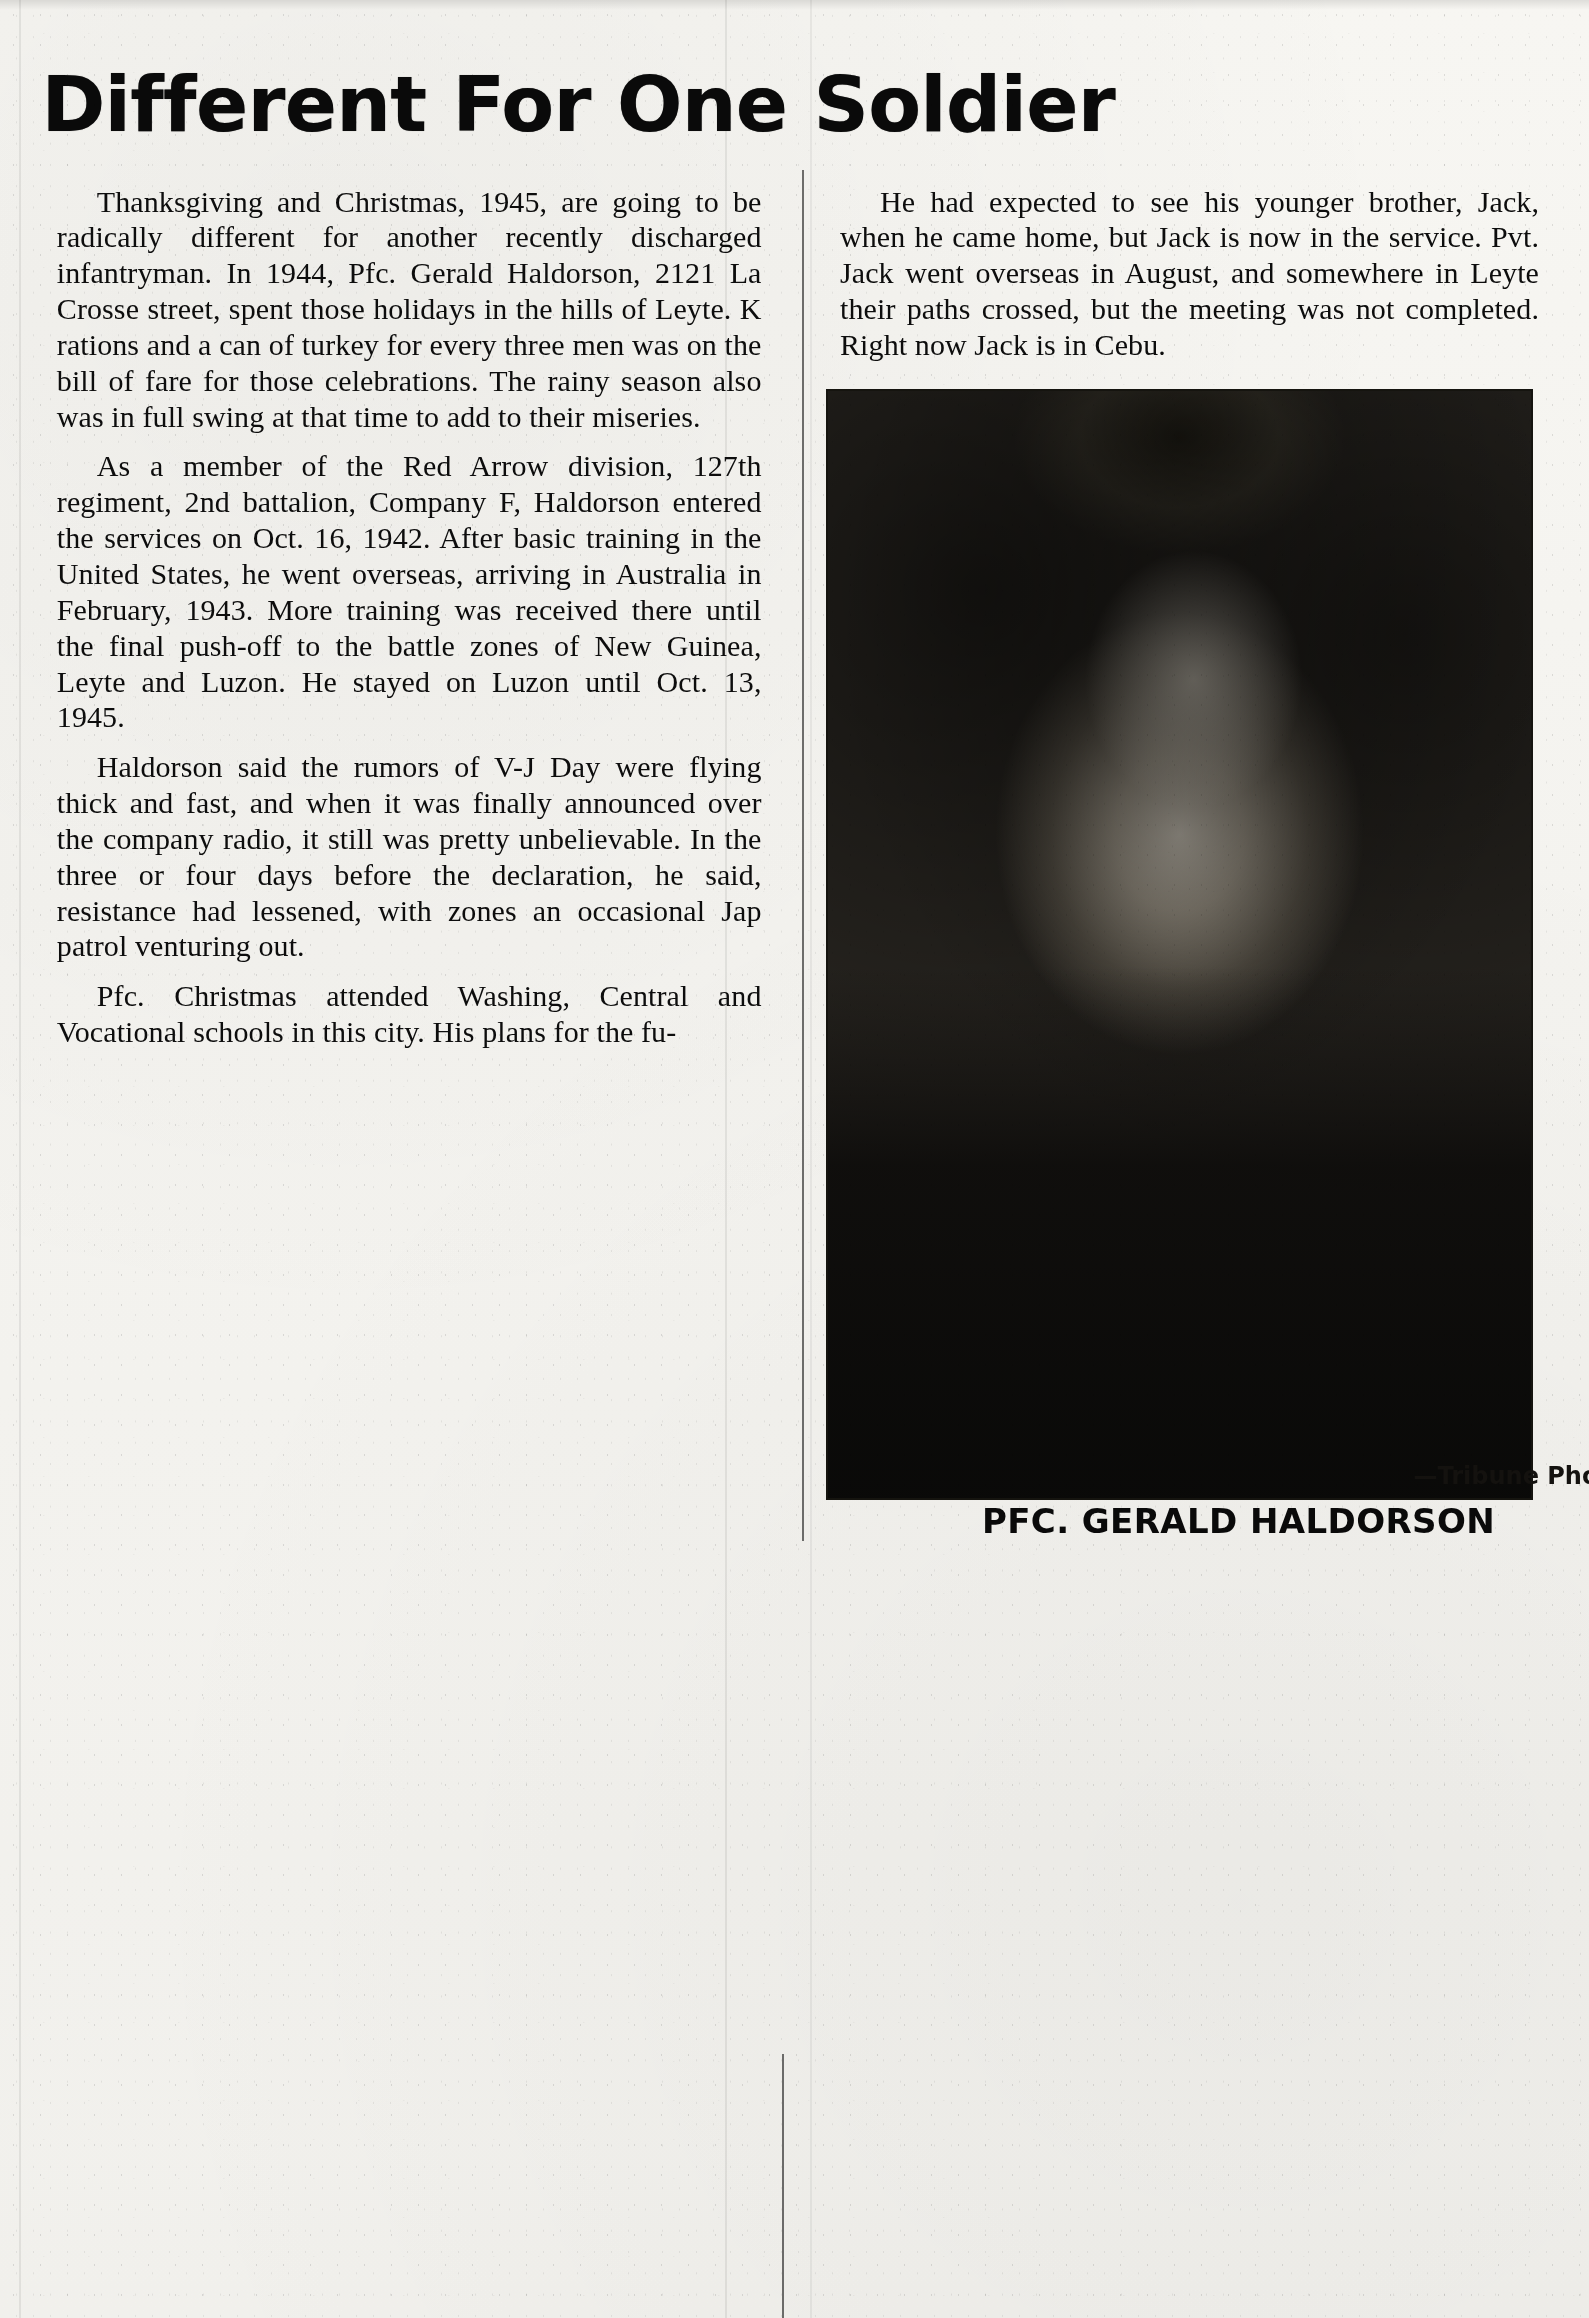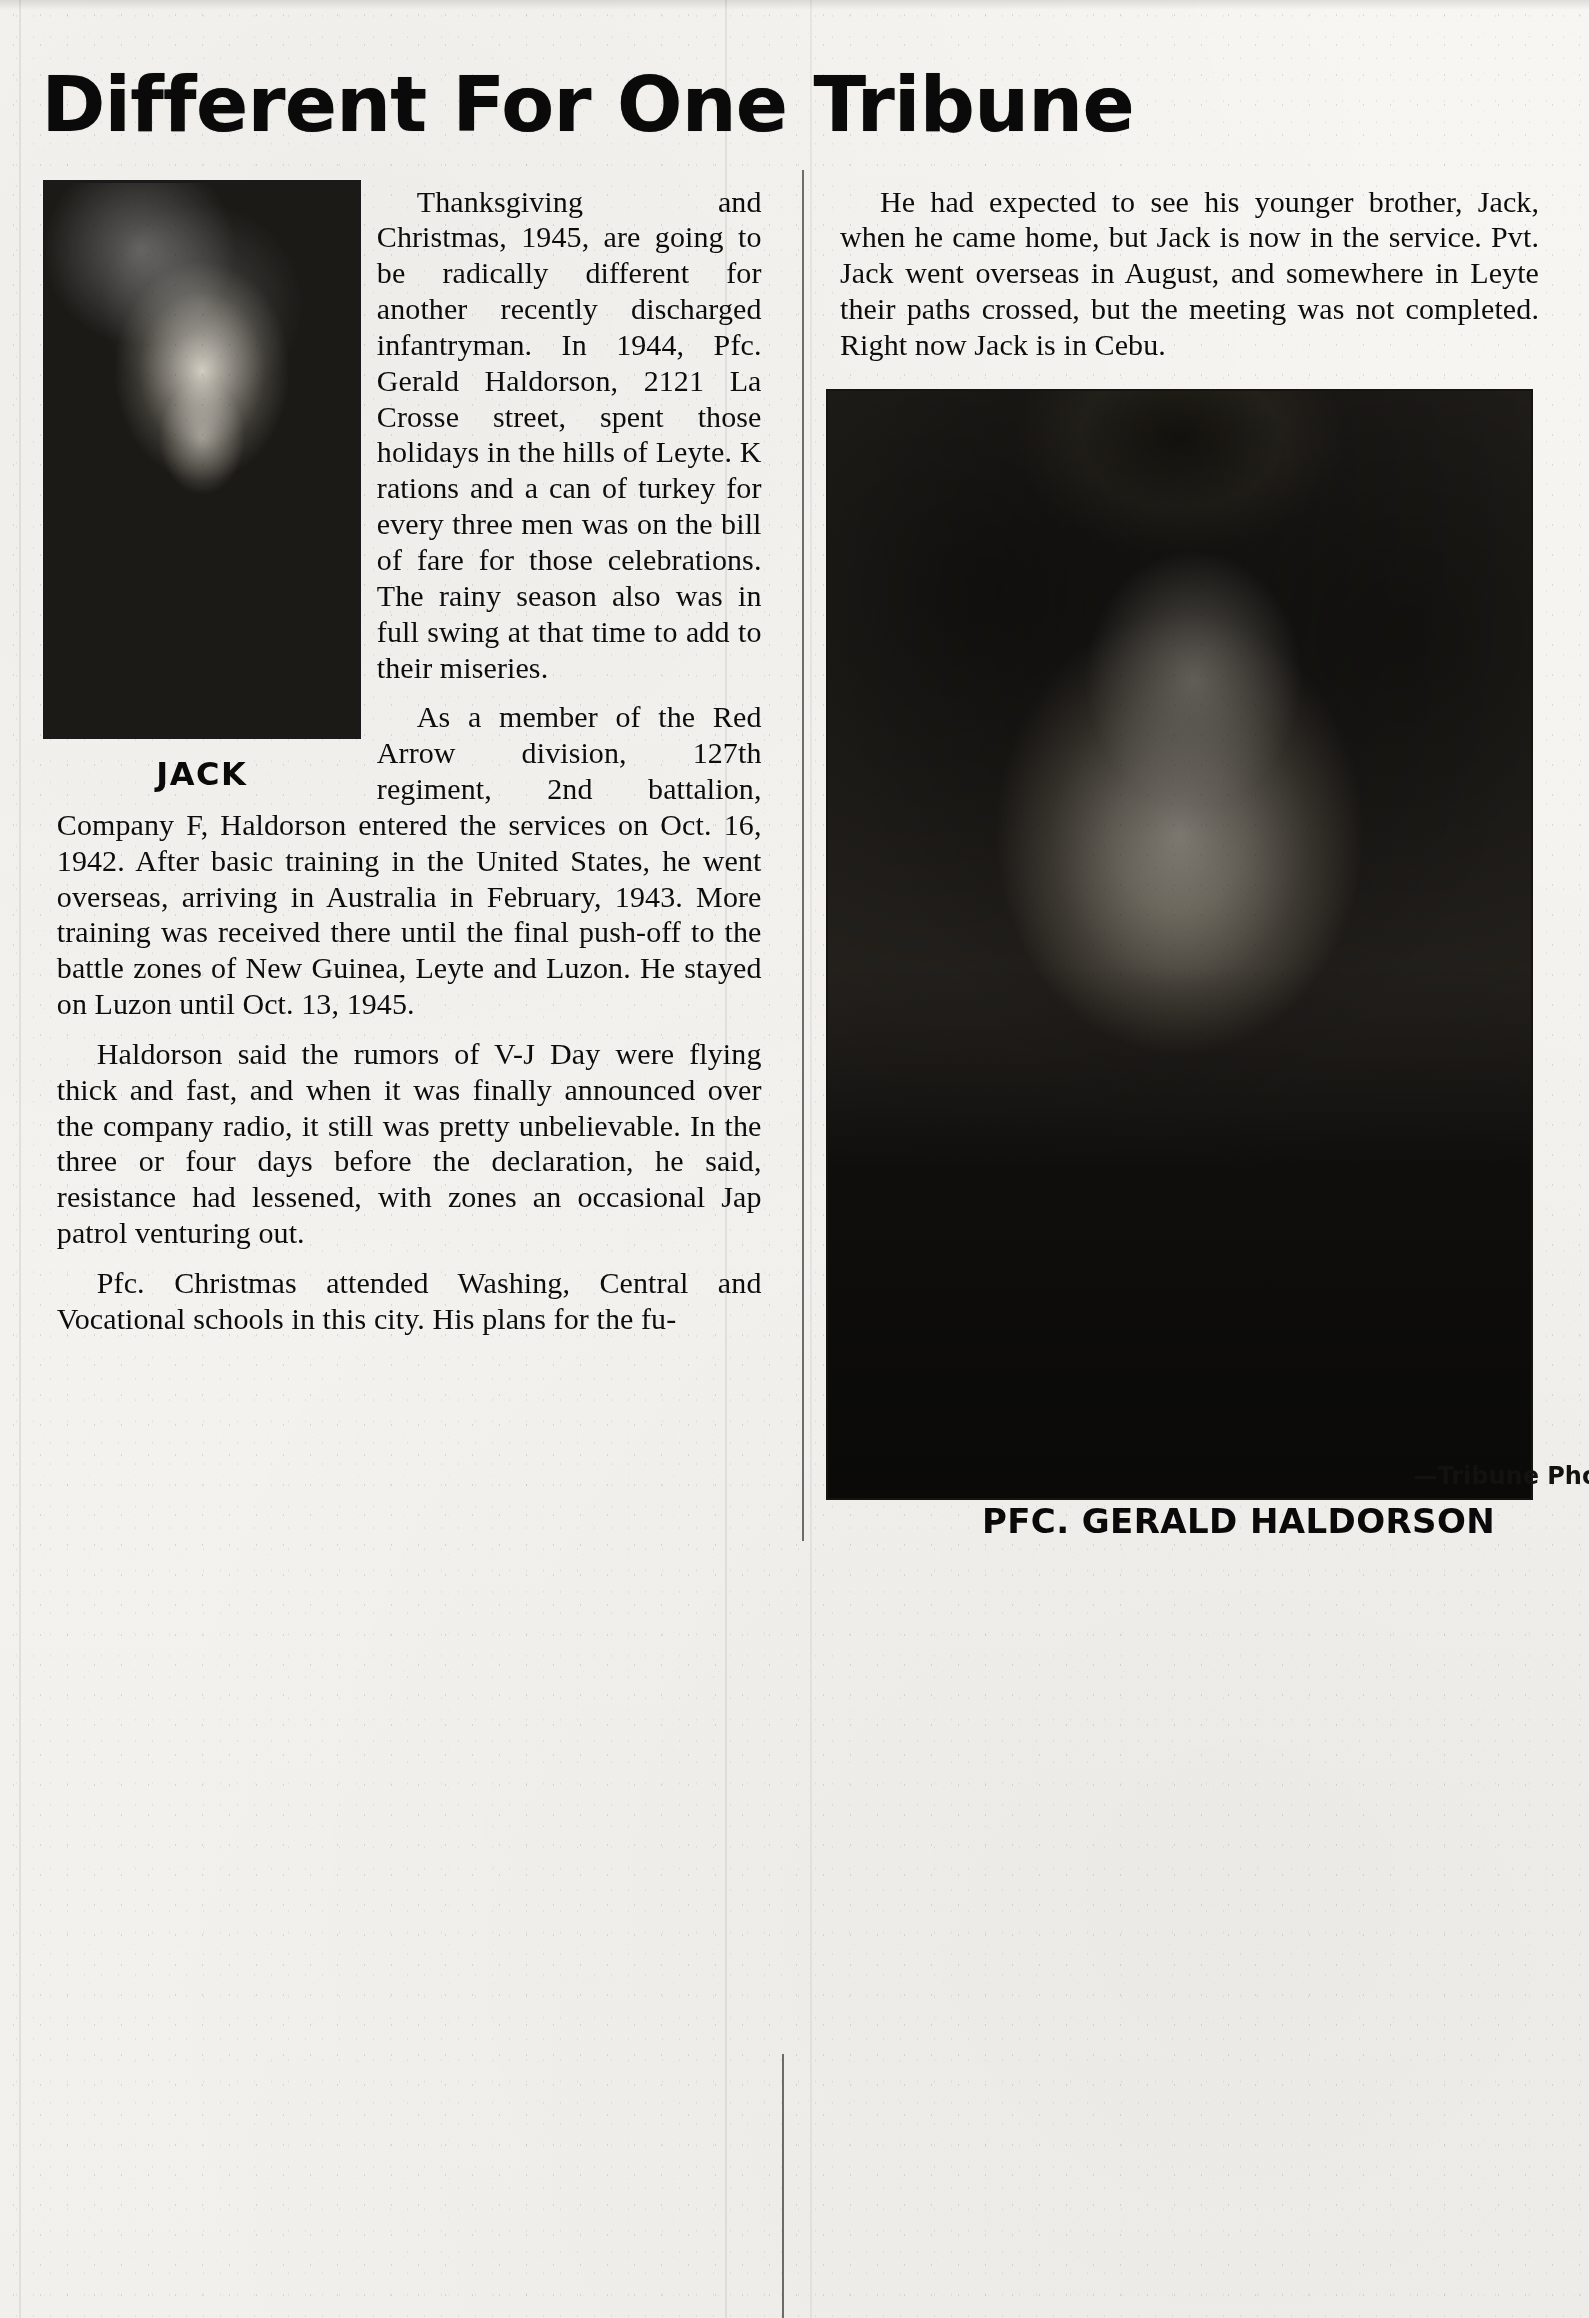--- a/index.html
+++ b/index.html
@@ -219,31 +219,27 @@
 <div class="newspaper">
 
   <div class="edge-top"></div>
   <div class="fold f1"></div>
   <div class="fold f2"></div>
   <div class="fold f3"></div>
 
   <div class="content">
 
     <h1 class="headline">
-      <span class="l2">Different For One Tribune</span>
+      <span class="l2">Different For One Soldier</span>
     </h1>
 
     <div class="cols">
 
       <div class="col col-left">
 
-        <div class="photo-jack-wrap">
-          <div class="photo-jack"></div>
-          <div class="photo-caption-jack">JACK</div>
-        </div>
 
         <p>Thanksgiving and Christmas, 1945, are going to be radically different for another recently discharged infantryman. In 1944, Pfc. Gerald Haldorson, 2121 La Crosse street, spent those holidays in the hills of Leyte. K rations and a can of turkey for every three men was on the bill of fare for those celebrations. The rainy season also was in full swing at that time to add to their miseries.</p>
         <p>As a member of the Red Arrow division, 127th regiment, 2nd battalion, Company F, Haldorson entered the services on Oct. 16, 1942. After basic training in the United States, he went overseas, arriving in Australia in February, 1943. More training was received there until the final push-off to the battle zones of New Guinea, Leyte and Luzon. He stayed on Luzon until Oct. 13, 1945.</p>
         <p>Haldorson said the rumors of V-J Day were flying thick and fast, and when it was finally announced over the company radio, it still was pretty unbelievable. In the three or four days before the declaration, he said, resistance had lessened, with zones an occasional Jap patrol venturing out.</p>
         <p>Pfc. Christmas attended Washing, Central and Vocational schools in this city. His plans for the fu-</p>
       </div>
 
       <div class="col col-right">
 
         <p>He had expected to see his younger brother, Jack, when he came home, but Jack is now in the service. Pvt. Jack went overseas in August, and somewhere in Leyte their paths crossed, but the meeting was not completed. Right now Jack is in Cebu.</p>

